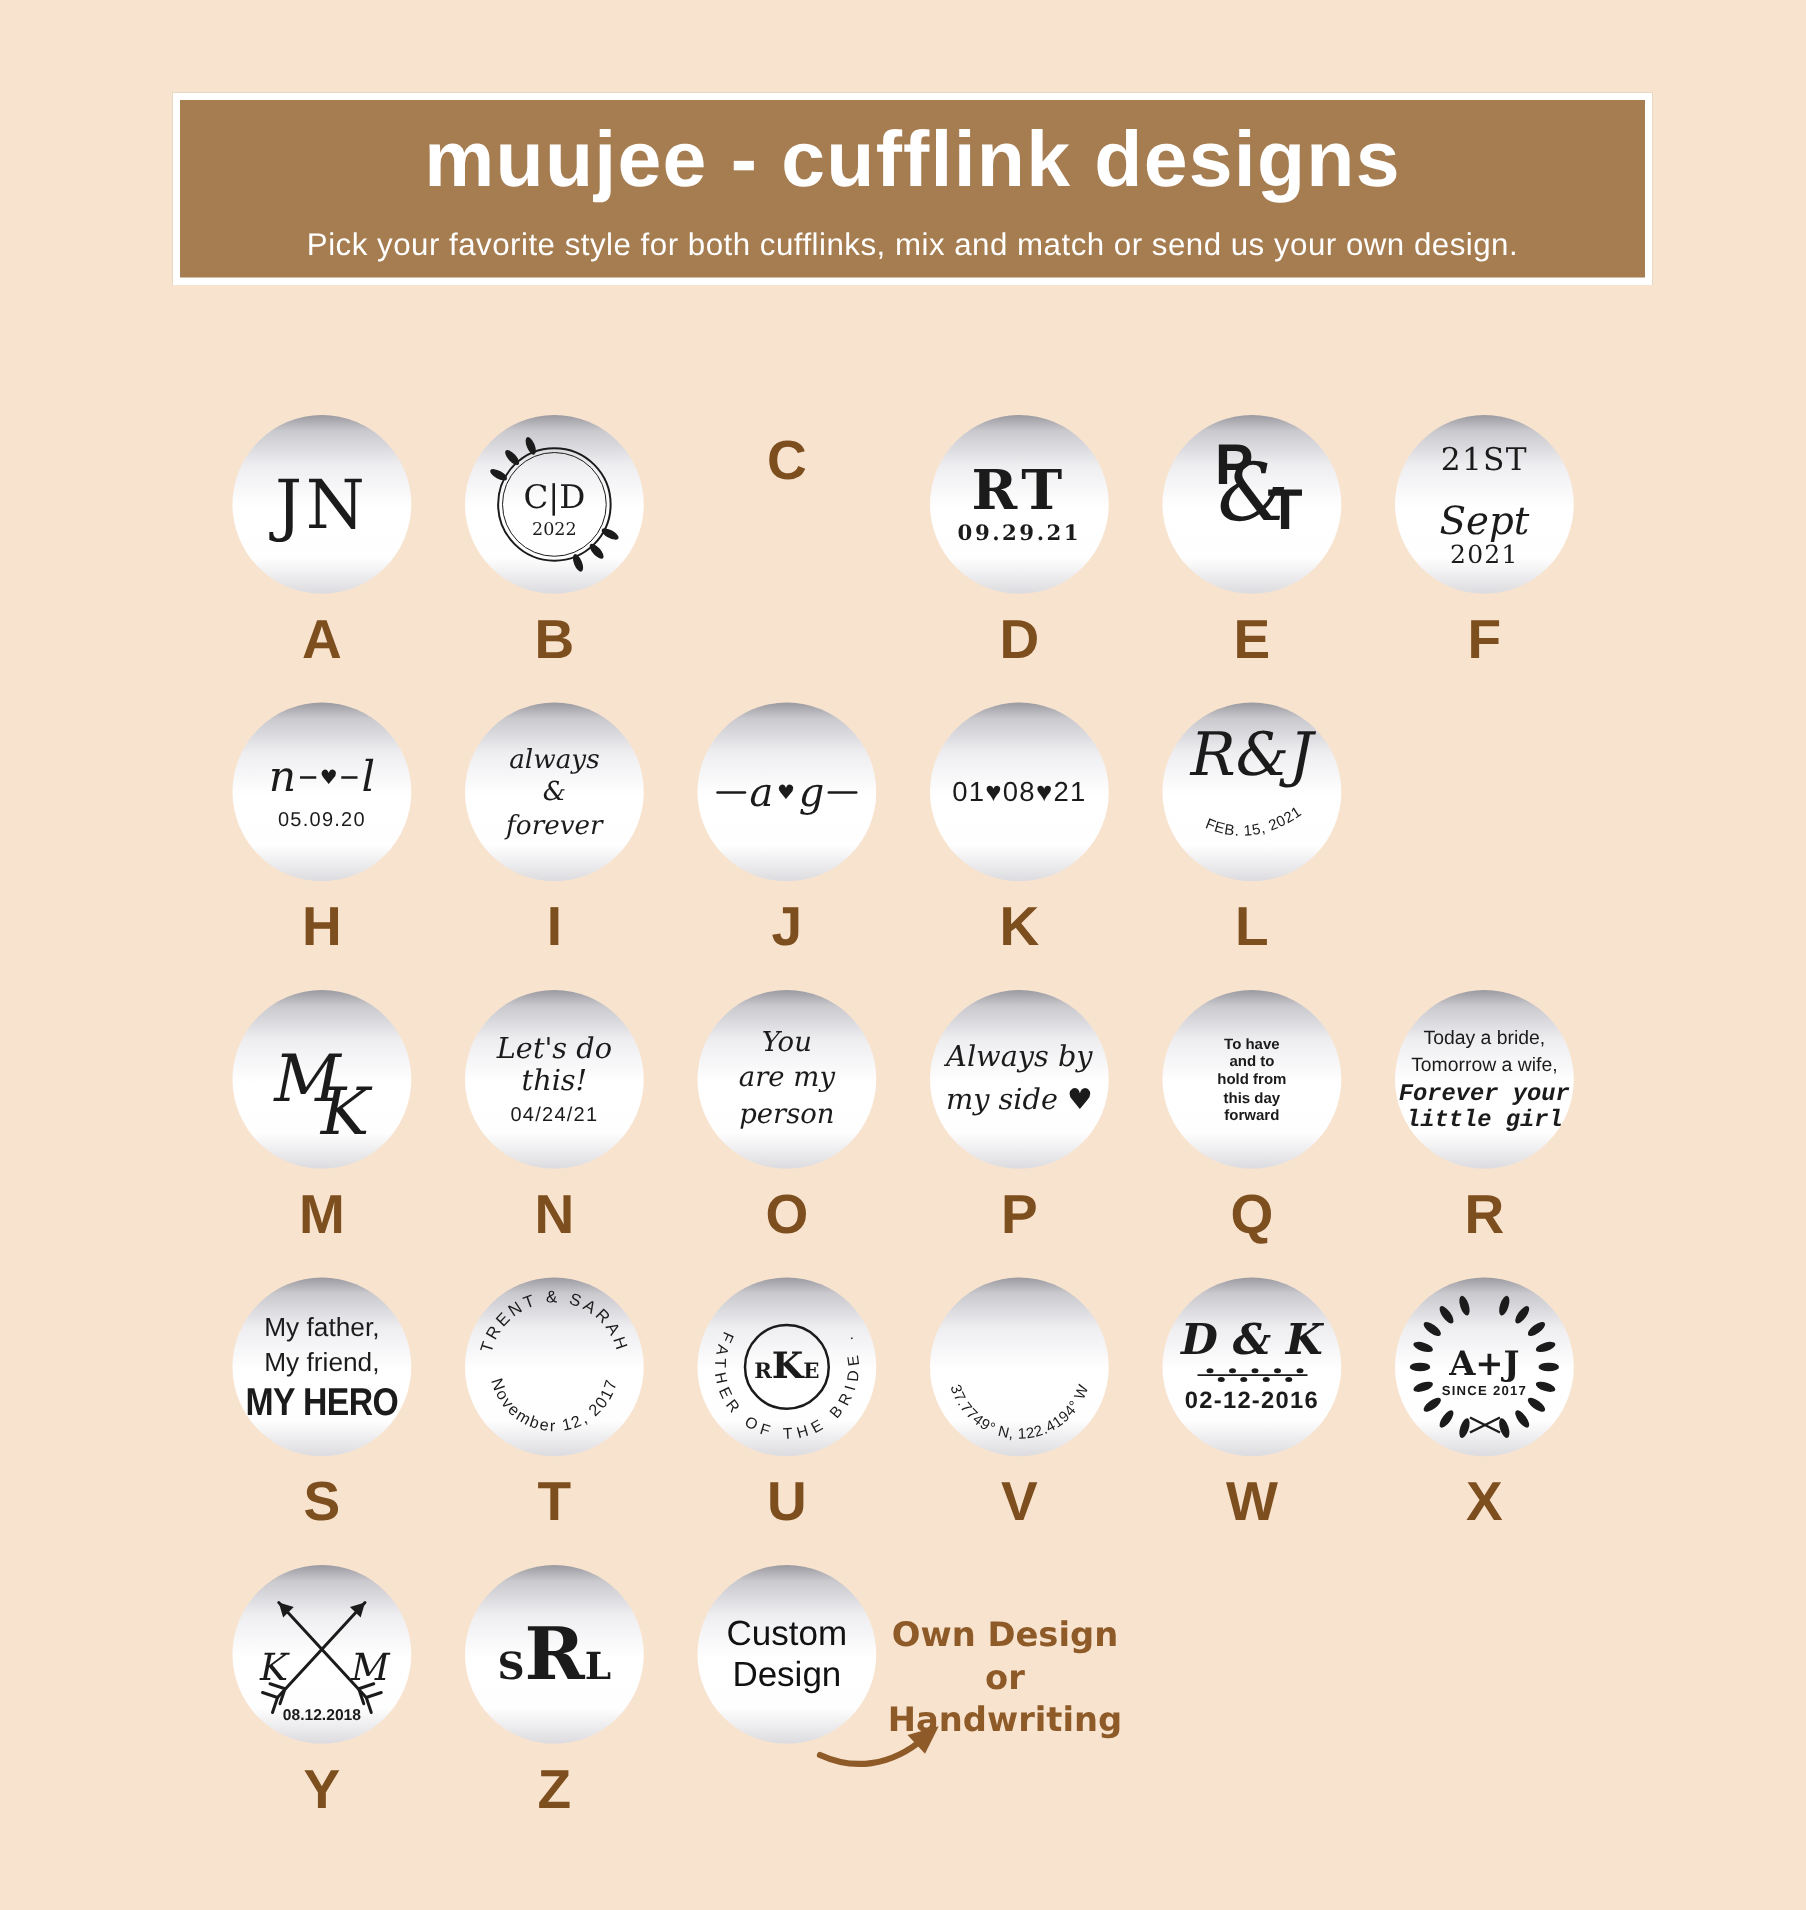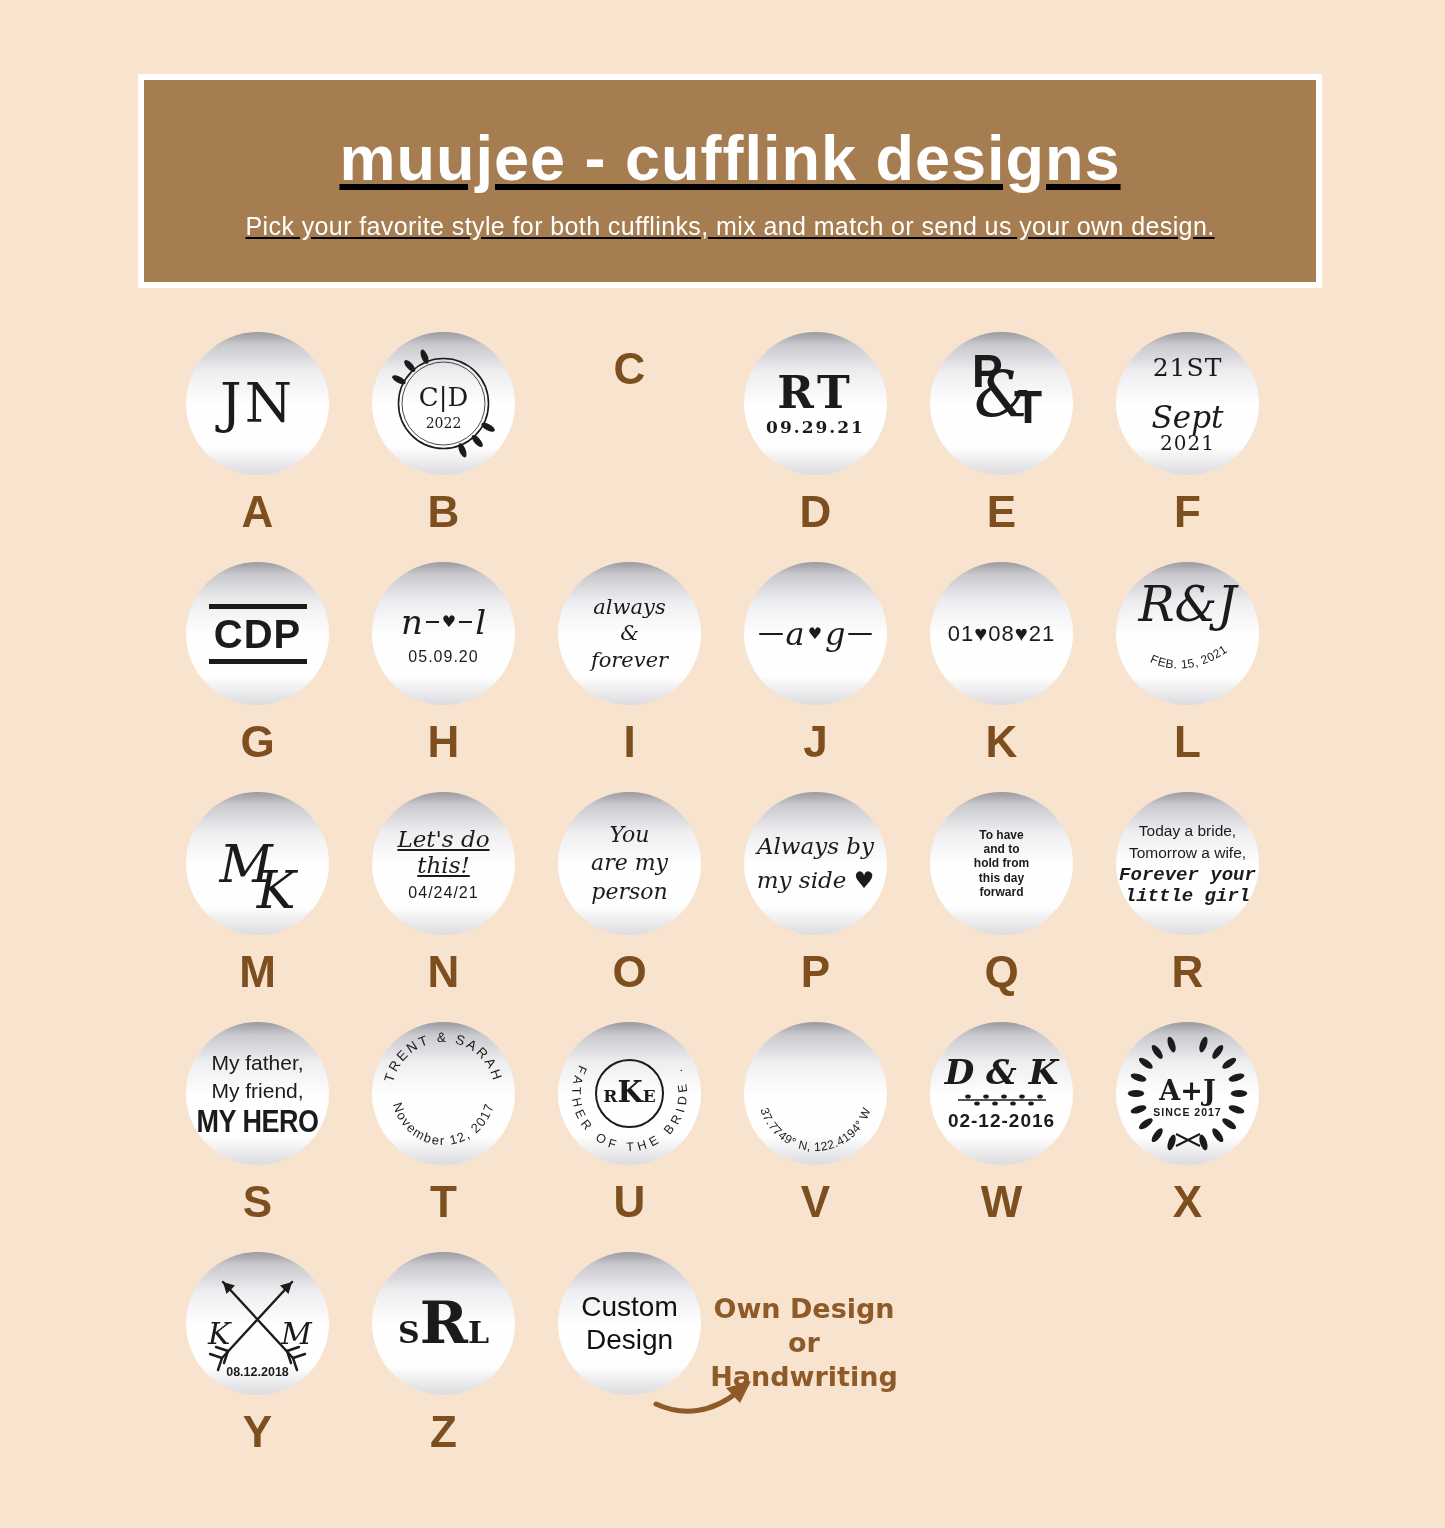--- a/index.html
+++ b/index.html
@@ -3,23 +3,23 @@
 <meta charset="utf-8">
 <style>
   html,body { margin:0; padding:0; }
   .page {
     position:relative; width:1445px; height:1528px;
     background:#f8e3cf; overflow:hidden;
     font-family:"Liberation Sans", sans-serif;
   }
   
   .banner {
-    position:absolute; left:138px; top:74px; width:1184px; height:214px;
+    position:absolute; left:138px; top:74px; width:1184px; height:154px;
     background:#a67d50; border:6px solid #ffffff; box-sizing:border-box;
-    display:flex; flex-direction:column; align-items:center; justify-content:center; gap:18px;text-decoration:underline;
+    display:flex; flex-direction:column; align-items:center; justify-content:center; gap:18px;
   }
   .banner-title { color:#fff; font-size:63px; font-weight:bold; letter-spacing:1px; }
   .banner-subtitle { color:#fff; font-size:25px; letter-spacing:0.4px; }
 
   
   .row { position:absolute; left:186px; width:1073px; display:flex; gap:43px; }
   .row1{ top:332px; } .row2{ top:562px; } .row3{ top:792px; } .row4{ top:1022px; } .row5{ top:1252px; }
   .cell { width:143px; display:flex; flex-direction:column; align-items:center; }
   .disc {
     position:relative; width:143px; height:143px; border-radius:50%;
@@ -68,21 +68,21 @@
   .flourish { width:24px; height:2px; background:#1b1b1b; border-radius:2px; }
 
   .d-k { font-size:22px; letter-spacing:1px; }
 
   .d-rj { position:absolute; top:14px; left:0; right:0; text-align:center;
           font-family:"DejaVu Serif",serif; font-style:italic; font-size:48px; }
 
   .d-mk span { font-family:"DejaVu Serif",serif; font-style:italic; font-size:52px; }
   .d-mk .m2 { display:inline-block; margin-left:-16px; transform:translateY(26px); }
 
-  .d-n1 { font-size:23px;text-decoration:underline; }
+  .d-n1 { font-size:23px; }
   .d-o div { font-size:22px; line-height:1.3; }
   .d-p div { font-size:23px; line-height:1.45; }
 
   .d-q div { font-family:Liberation Sans, sans-serif; font-weight:bold; font-size:12px; line-height:1.17; }
 
   .d-r .plain { font-size:15.5px; line-height:1.45; }
   .d-r .scr { font-family:Liberation Mono, monospace; font-style:italic; font-weight:bold; font-size:19px; line-height:1.12; }
 
   .d-s .ln { font-size:21px; line-height:1.3; }
   .d-s .hero { font-weight:bold; font-size:27px; letter-spacing:-0.5px; transform:scaleY(1.15); margin-top:3px; }
@@ -176,30 +176,20 @@
           <div class="f2">Sept</div>
           <div class="f3">2021</div>
         </div>
       </div>
       <div class="letter">F</div>
     </div>
   </div>
 
   <div class="row row2">
 
-    <div class="cell">
-      <div class="disc">
-        <div class="d-cdp">
-          <div class="rule"></div>
-          <div class="txt">CDP</div>
-          <div class="rule"></div>
-        </div>
-      </div>
-      <div class="letter">G</div>
-    </div>
 
     <div class="cell">
       <div class="disc">
         <div class="stack">
           <div class="d-hl script">
             <span class="big">n</span>
             <span class="dash"></span>
             <span class="heart">♥</span>
             <span class="dash"></span>
             <span class="big">l</span>

